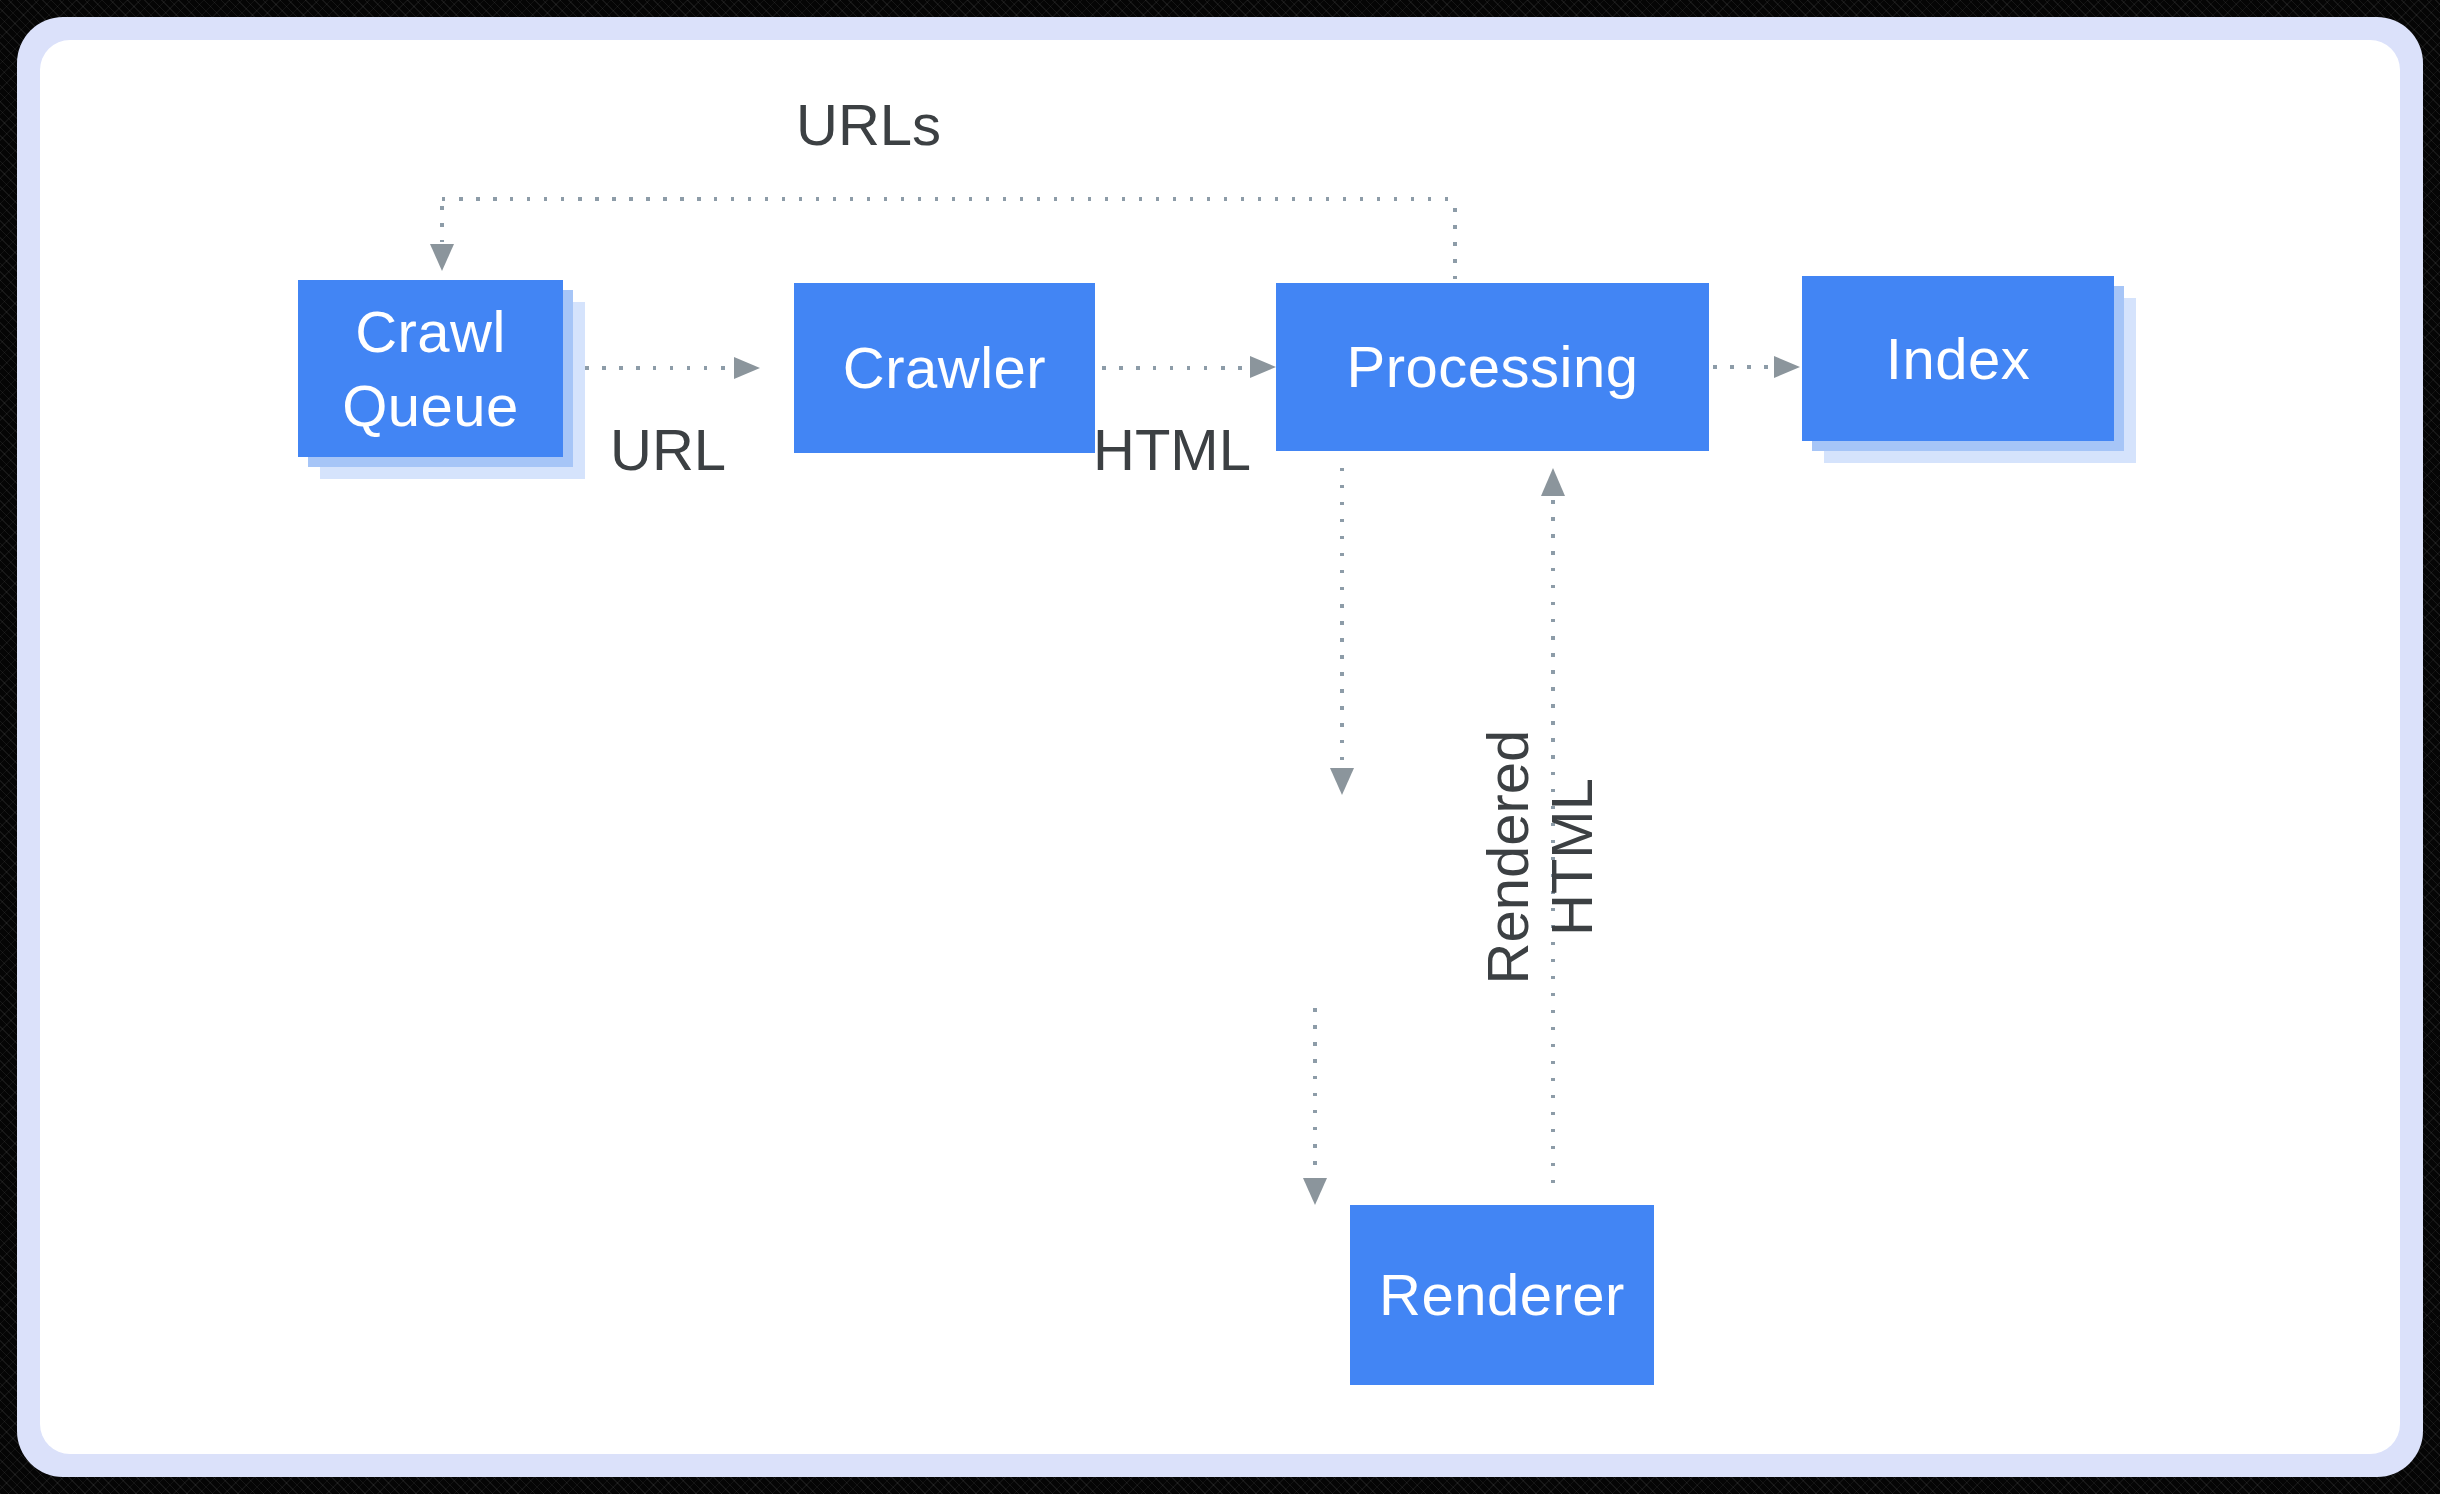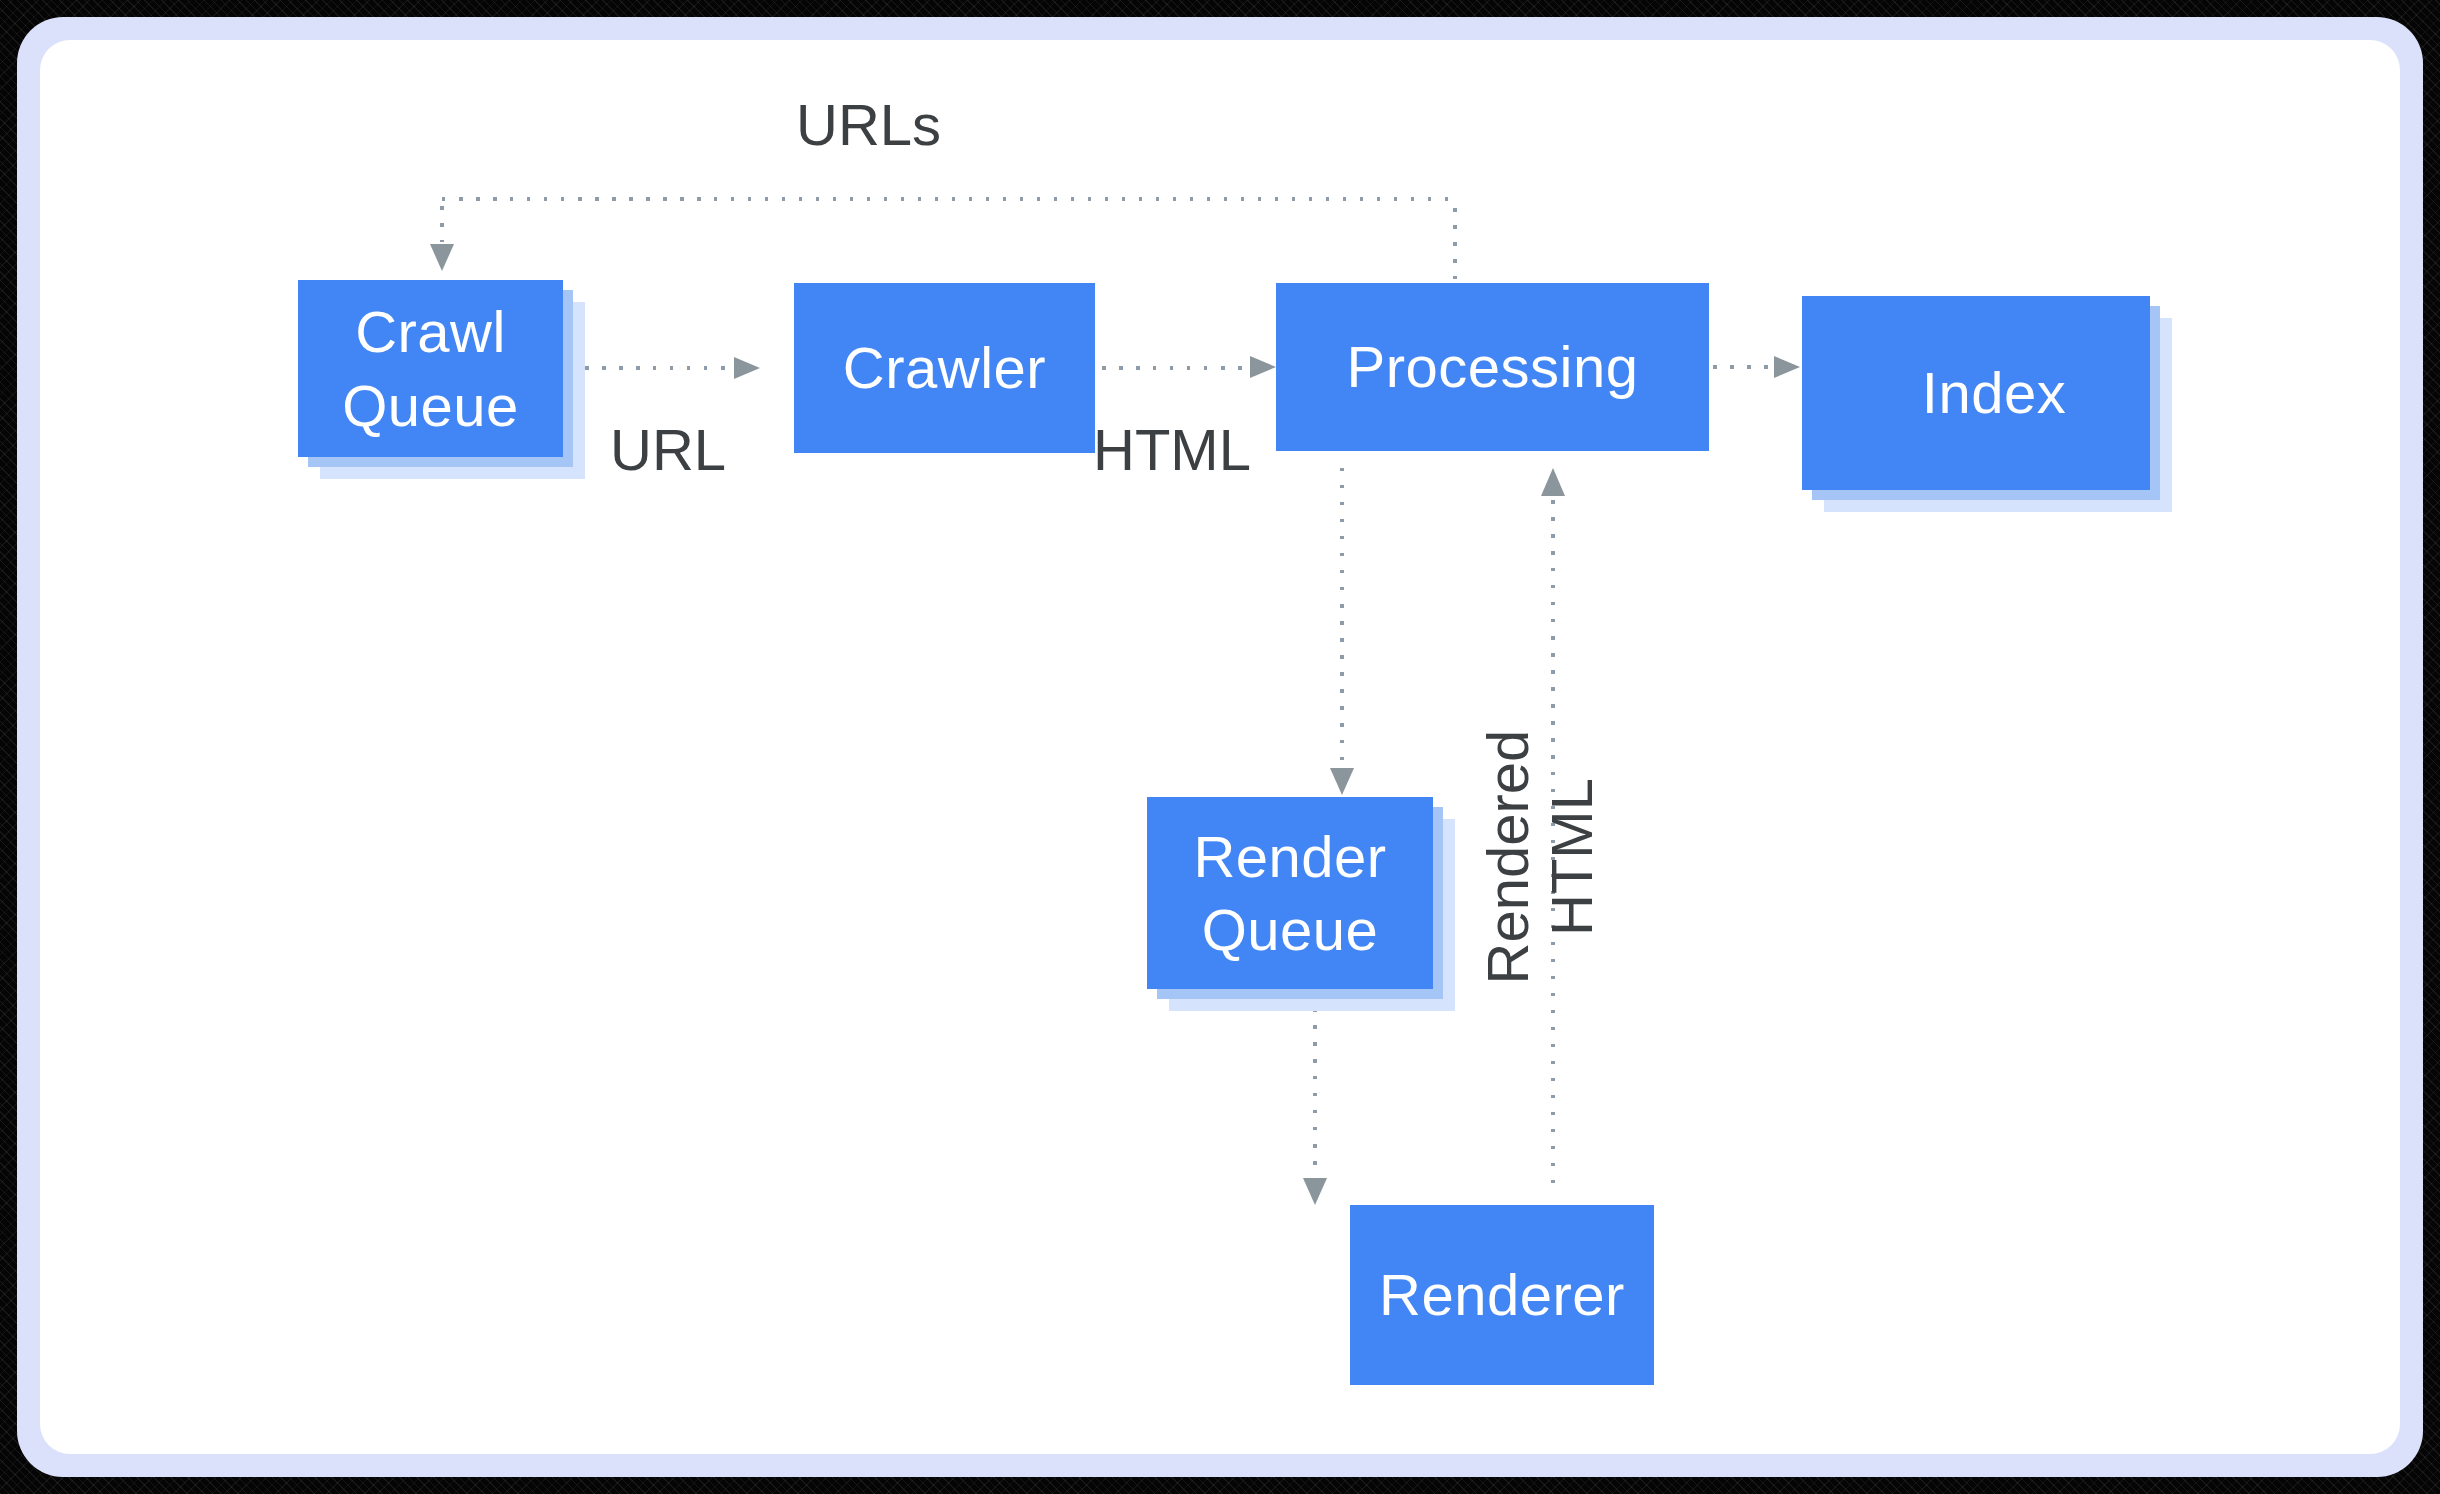--- a/index.html
+++ b/index.html
@@ -18,21 +18,21 @@
   
   .node{
     position:absolute;background:#4285f4;color:#ffffff;
     display:flex;align-items:center;justify-content:center;text-align:center;
     font-size:58px;line-height:1.26;letter-spacing:0.5px;
   }
   .node.shadowed{box-shadow:10px 10px 0 0 #a6c5f7, 22px 22px 0 0 #d5e3fc;}
   #node-crawl-queue {left:298px;  top:280px;  width:265px; height:177px;}
   #node-crawler     {left:762px;  top:283px;  width:301px; height:170px;margin-left:32px;}
   #node-processing  {left:1276px; top:283px;  width:433px; height:168px;}
-  #node-index       {left:1802px; top:296px;  width:312px; height:194px;padding-left:36px;}
+  #node-index       {left:1802px; top:276px;  width:312px; height:165px;}
   #node-render-queue{left:1147px; top:797px;  width:286px; height:192px;}
   #node-renderer    {left:1350px; top:1205px; width:304px; height:180px;}
 
   
   .h-dots{position:absolute;height:3.5px;
     background:repeating-linear-gradient(to right,#8d9ca8 0 3.5px,transparent 3.5px 17px);}
   .v-dots{position:absolute;width:3.5px;
     background:repeating-linear-gradient(to bottom,#8d9ca8 0 3.5px,transparent 3.5px 17px);}
   #edge-feedback-top      {left:442px;  top:197px;  width:1013px;}
   #edge-feedback-drop     {left:440px;  top:206px;  height:36px;}
@@ -107,19 +107,16 @@
   </div>
   <div class="node" id="node-crawler">
     <span>Crawler</span>
   </div>
   <div class="node" id="node-processing">
     <span>Processing</span>
   </div>
   <div class="node shadowed" id="node-index">
     <span>Index</span>
   </div>
-  <div class="node shadowed" id="node-render-queue">
-    <span>Render Queue</span>
-  </div>
   <div class="node" id="node-renderer">
     <span>Renderer</span>
   </div>
 </div>
 
 </body></html>

